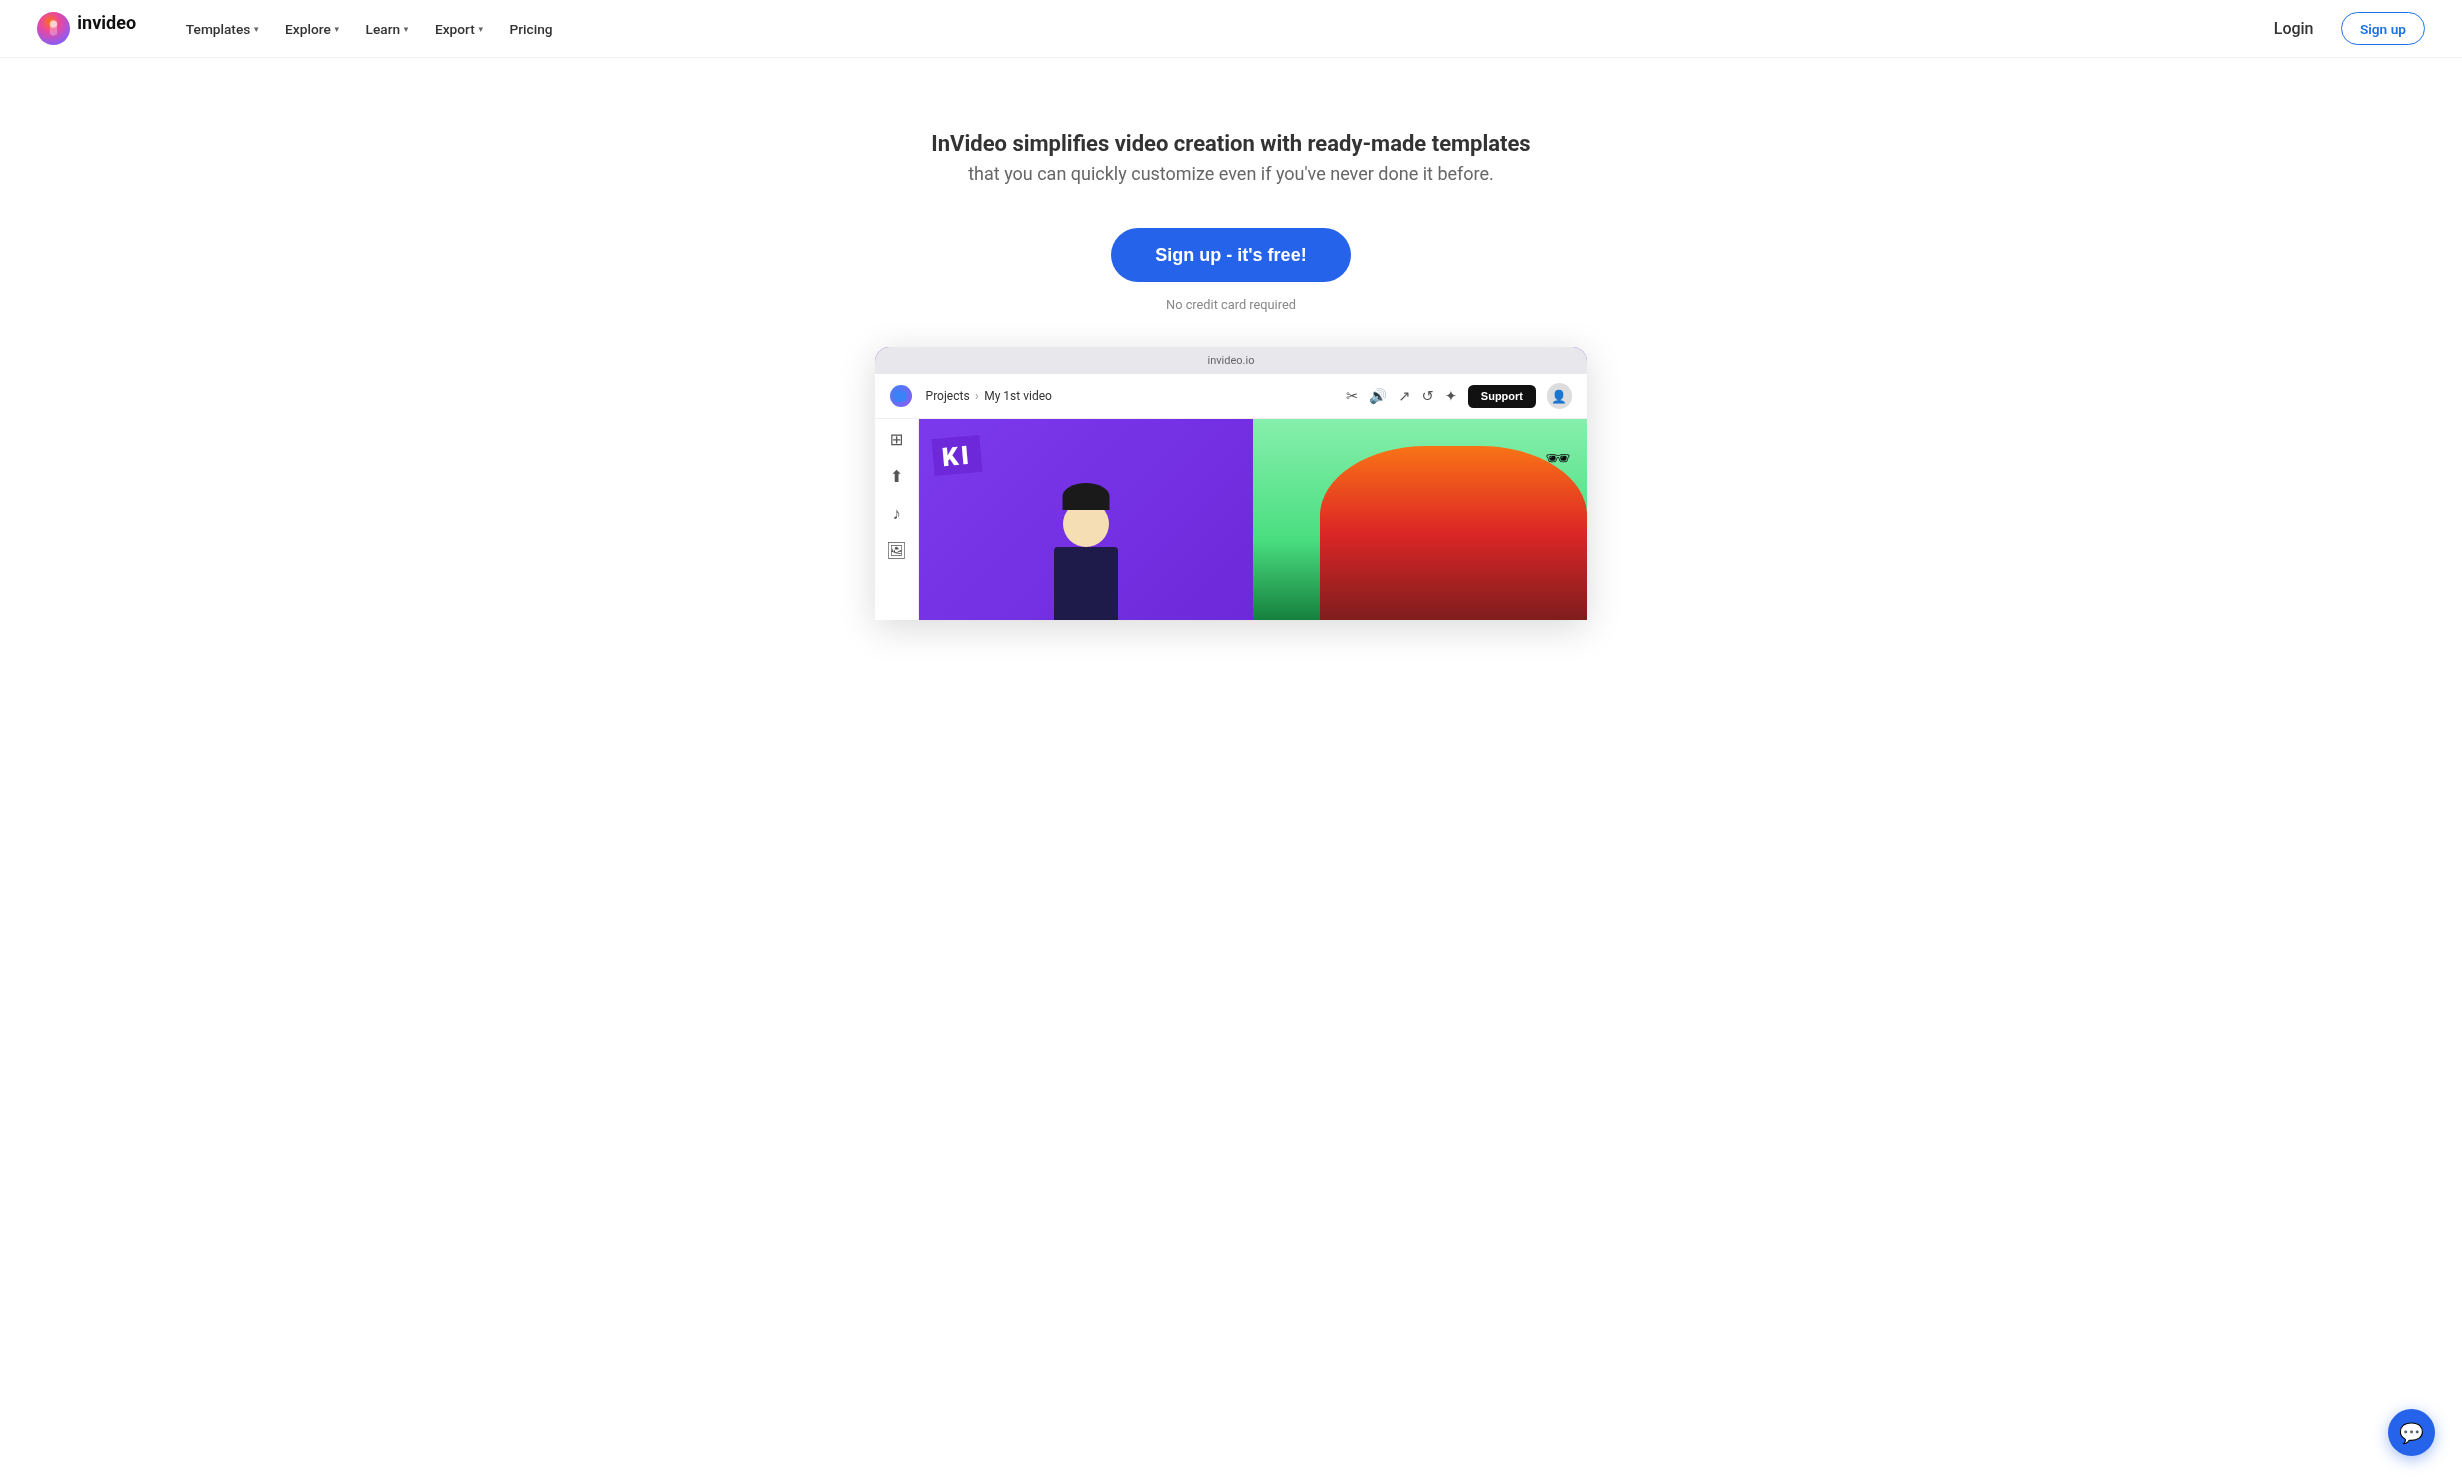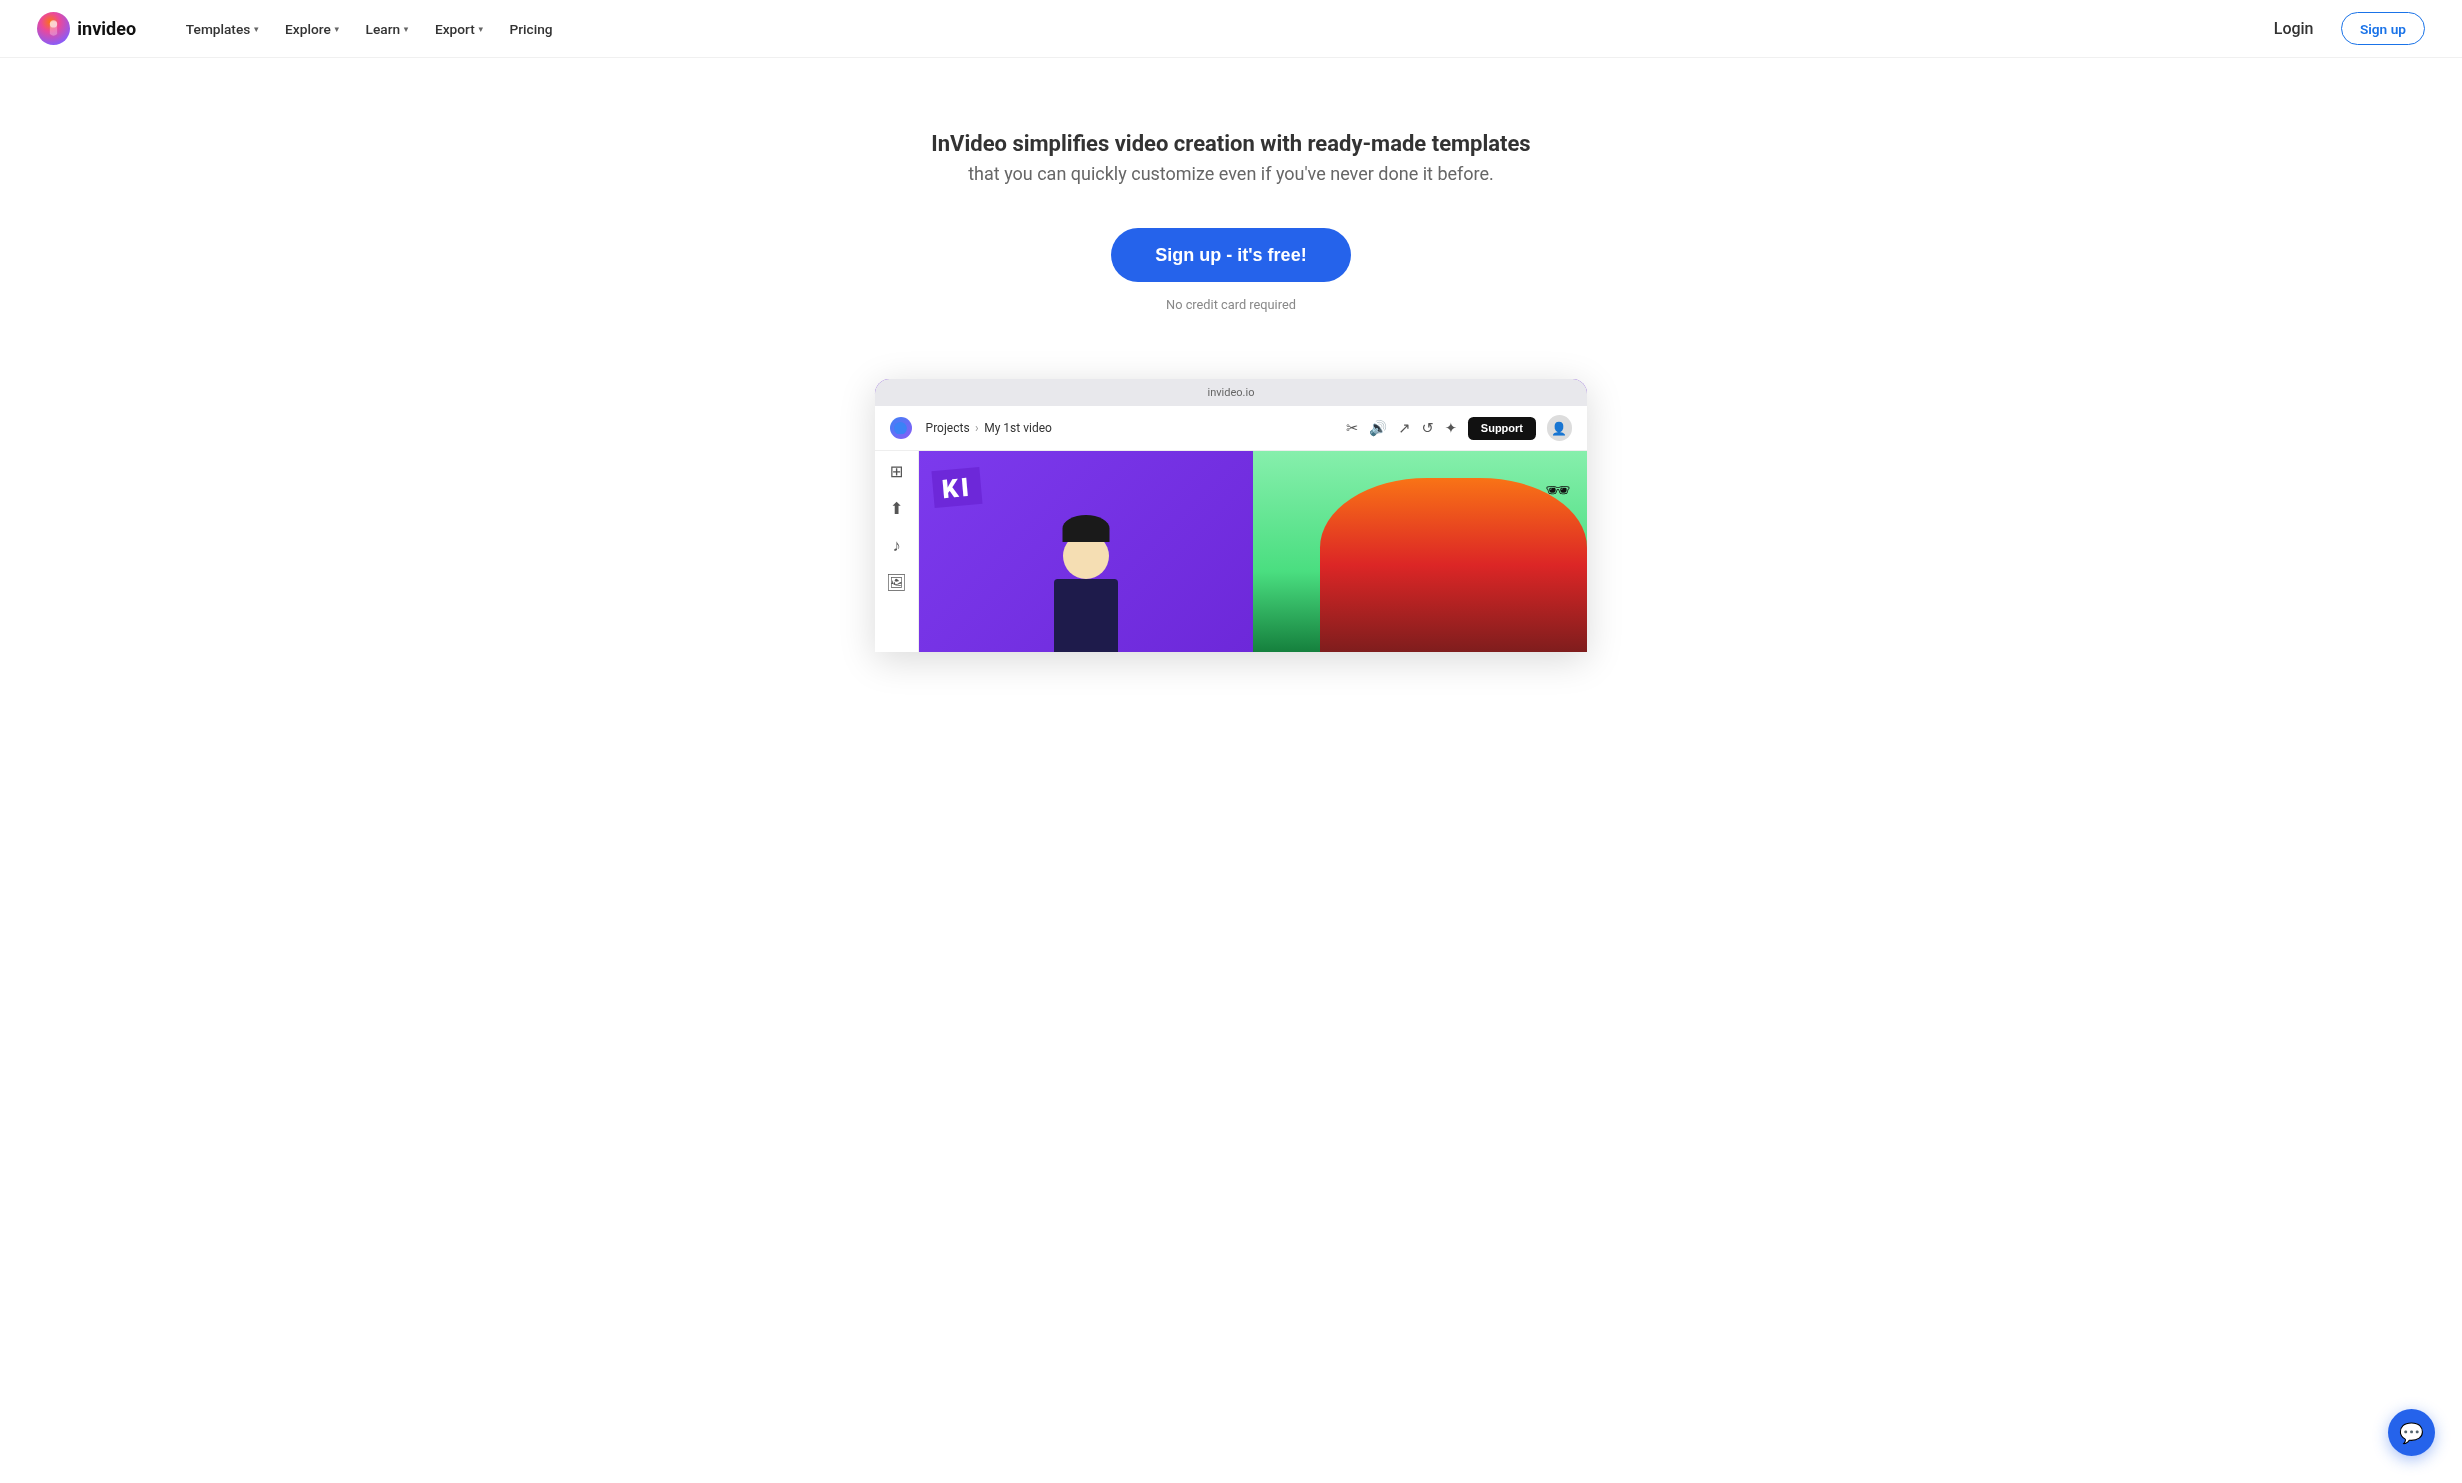--- a/index.html
+++ b/index.html
@@ -23,21 +23,21 @@
       height: 58px;
       border-bottom: 0.9px solid #f0f0f0;
       position: sticky;
       top: 0;
       background: #fff;
       z-index: 100;
     }
 
     .nav-logo {
       display: flex;
-      align-items: center;
+      align-items: flex-start;
       gap: 7.3px;
       margin-right: 37px;
       text-decoration: none;
     }
 
     .logo-icon {
       width: 33px;
       height: 33px;
     }
 
@@ -149,21 +149,21 @@
       padding: 16.4px 44px;
       border-radius: 46px;
       border: none;
       cursor: pointer;
       margin-bottom: 14.6px;
     }
 
     .no-credit {
       font-size: 12.8px;
       color: #888;
-      margin-bottom: 67px;
+      margin-bottom: 35px;
     }
 
     
     .editor-preview {
       width: 100%;
       max-width: 712px;
       background: #6d28d9;
       border-radius: 14.6px 14.6px 0 0;
       overflow: hidden;
       box-shadow: 0 7.3px 37px rgba(0,0,0,0.15);

